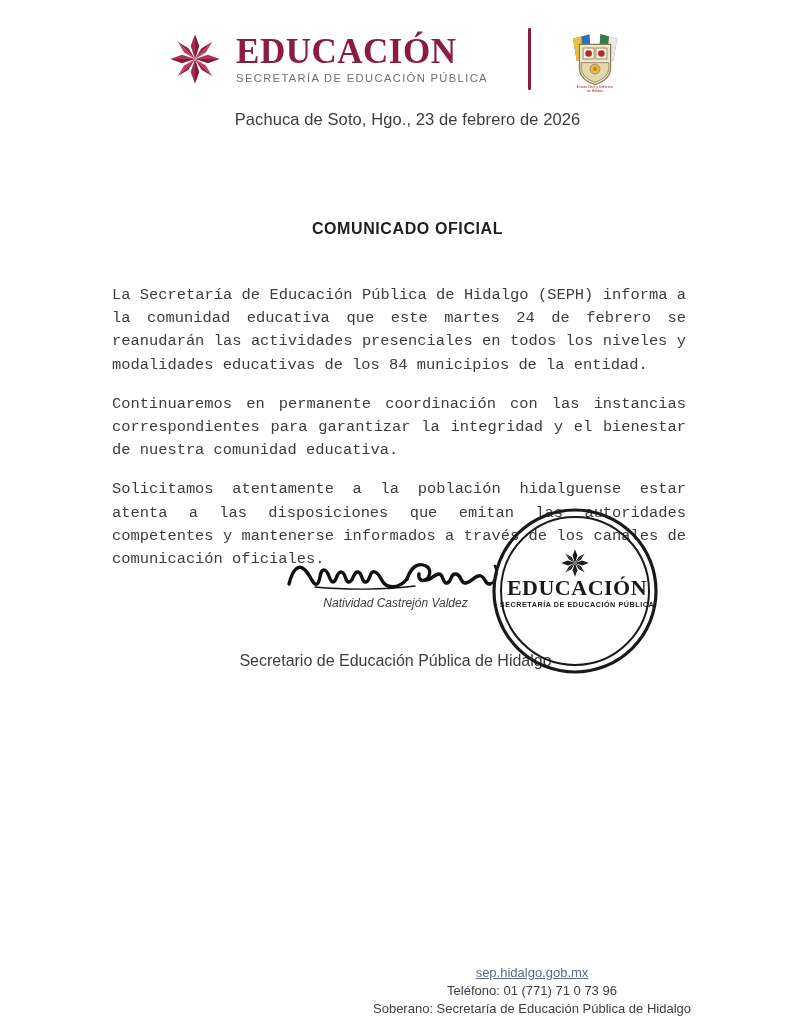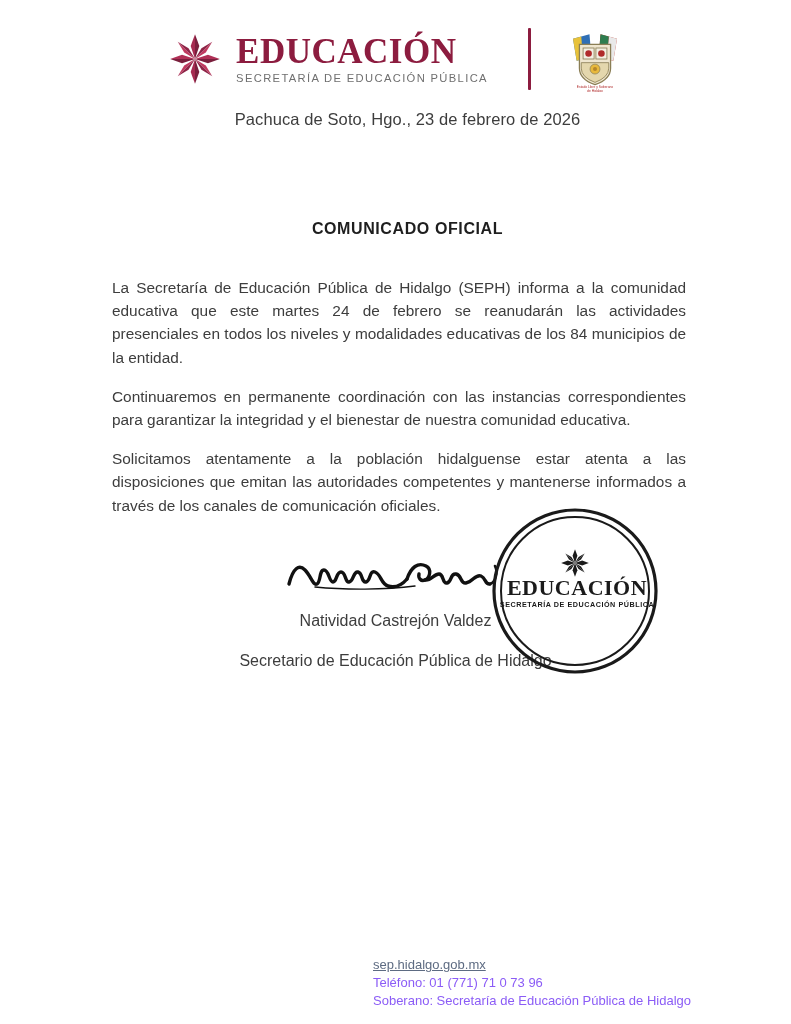--- a/index.html
+++ b/index.html
@@ -88,23 +88,24 @@
     left: 12px;
     width: 791px;
     text-align: center;
     font-size: 16px;
     font-weight: bold;
     letter-spacing: 0.6px;
     color: #1e1e1e;
   }
   .content {
     position: absolute;
-    top: 276px;
+    top: 284px;
     left: 112px;
     width: 574px;
+    font-family: Liberation Mono, monospace;
   }
   .para {
     text-align: justify;
     text-justify: inter-word;
     font-size: 15.4px;
     line-height: 23.2px;
     color: #3d3d3d;
     margin: 0 0 16px 0;
   }
   .para:last-child { margin-bottom: 0; }
@@ -119,26 +120,27 @@
   }
   .signature-scribble {
     position: absolute;
     top: 14px;
     left: 285px;
     width: 225px;
     height: 46px;
   }
   .signer-name {
     position: absolute;
-    top: 72px;
+    top: 56px;
     left: 0;
     width: 791px;
     text-align: center;
-    font-size: 16px;
+    font-size: 12px;
     color: #3d3d3d;
+    font-style: italic;
   }
   .signer-title {
     position: absolute;
     top: 112px;
     left: 0;
     width: 791px;
     text-align: center;
     font-size: 16px;
     color: #3d3d3d;
   }
@@ -148,34 +150,34 @@
     position: absolute;
     top: 505px;
     left: 489px;
     width: 172px;
     height: 172px;
   }
 
   
   .footer {
     position: absolute;
-    bottom: 14px;
+    bottom: 6px;
     right: 100px;
-    text-align: left;
+    text-align: center;
     line-height: 18px;
   }
   .footer-link {
     font-size: 13px;
     color: #5d6b82;
     text-decoration: underline;
     display: block;
   }
   .footer-line {
     font-size: 13px;
-    color: #8b5cf6;
+    color: #404040;
     display: block;
   }
 </style>
 </head>
 <body>
 
 <div class="header">
   <div class="brand">
 
     <svg class="star-logo" viewBox="0 0 100 100">

